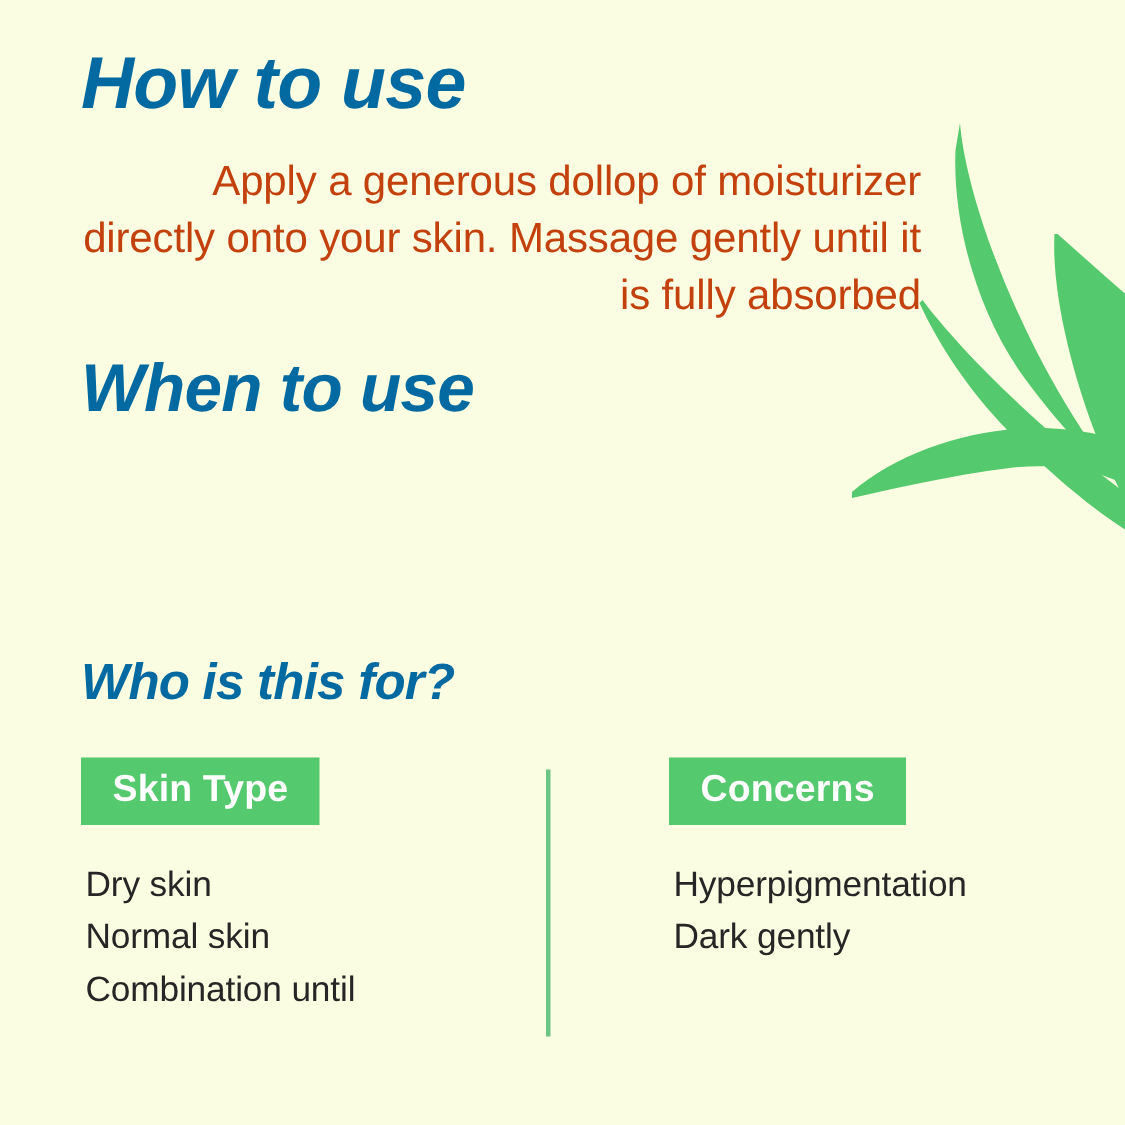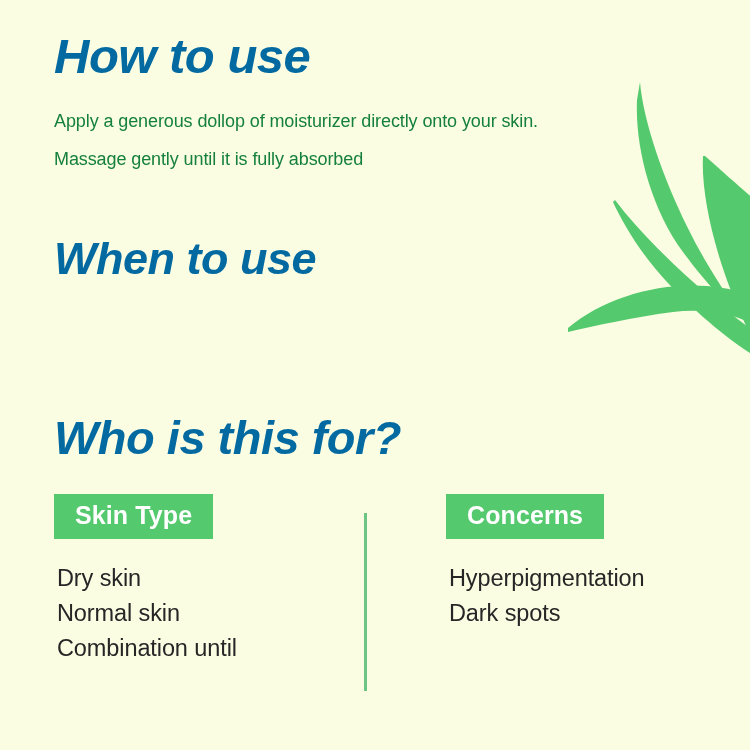--- a/index.html
+++ b/index.html
@@ -37,46 +37,47 @@
     left: 54px;
     color: #0369a1;
     font-weight: bold;
     font-style: italic;
     letter-spacing: -0.5px;
     white-space: nowrap;
     line-height: 1;
   }
   .h-how   { top: 32px;  font-size: 49px; }
   .h-when  { top: 236px; font-size: 45px; }
-  .h-who   { top: 414px; font-size: 47px; }
+  .h-who   { top: 438px; font-size: 34px; }
 
   
   .body-text {
     position: absolute;
     left: 54px;
-    color: #15803d;
-    font-size: 18px;
+    color: #c2410c;
+    font-size: 28px;
     line-height: 38px;
     font-weight: 400;
     letter-spacing: -0.1px;
+    text-align: right;
   }
   .p-how  { top: 102px; width: 560px; }
   .p-when { top: 296px; width: 520px; }
 
   
   .columns {
     position: absolute;
     top: 494px;
     left: 0;
     width: 750px;
     height: 220px;
   }
   .col {
     position: absolute;
-    top: 0;
+    top: 11px;
   }
   .col-skin     { left: 54px; }
   .col-concerns { left: 426px; margin-left: 20px; }
 
   .badge {
     display: inline-block;
     background: #55C96E;
     color: #FFFFFF;
     font-size: 25px;
     font-weight: bold;
@@ -143,21 +144,21 @@
         <li>Dry skin</li>
         <li>Normal skin</li>
         <li>Combination until</li>
       </ul>
     </div>
 
     <div class="col col-concerns">
       <div class="badge">Concerns</div>
       <ul class="item-list">
         <li>Hyperpigmentation</li>
-        <li>Dark spots</li>
+        <li>Dark gently</li>
       </ul>
     </div>
 
   </div>
 
   <div class="divider"></div>
 
 </div>
 
 </body></html>

